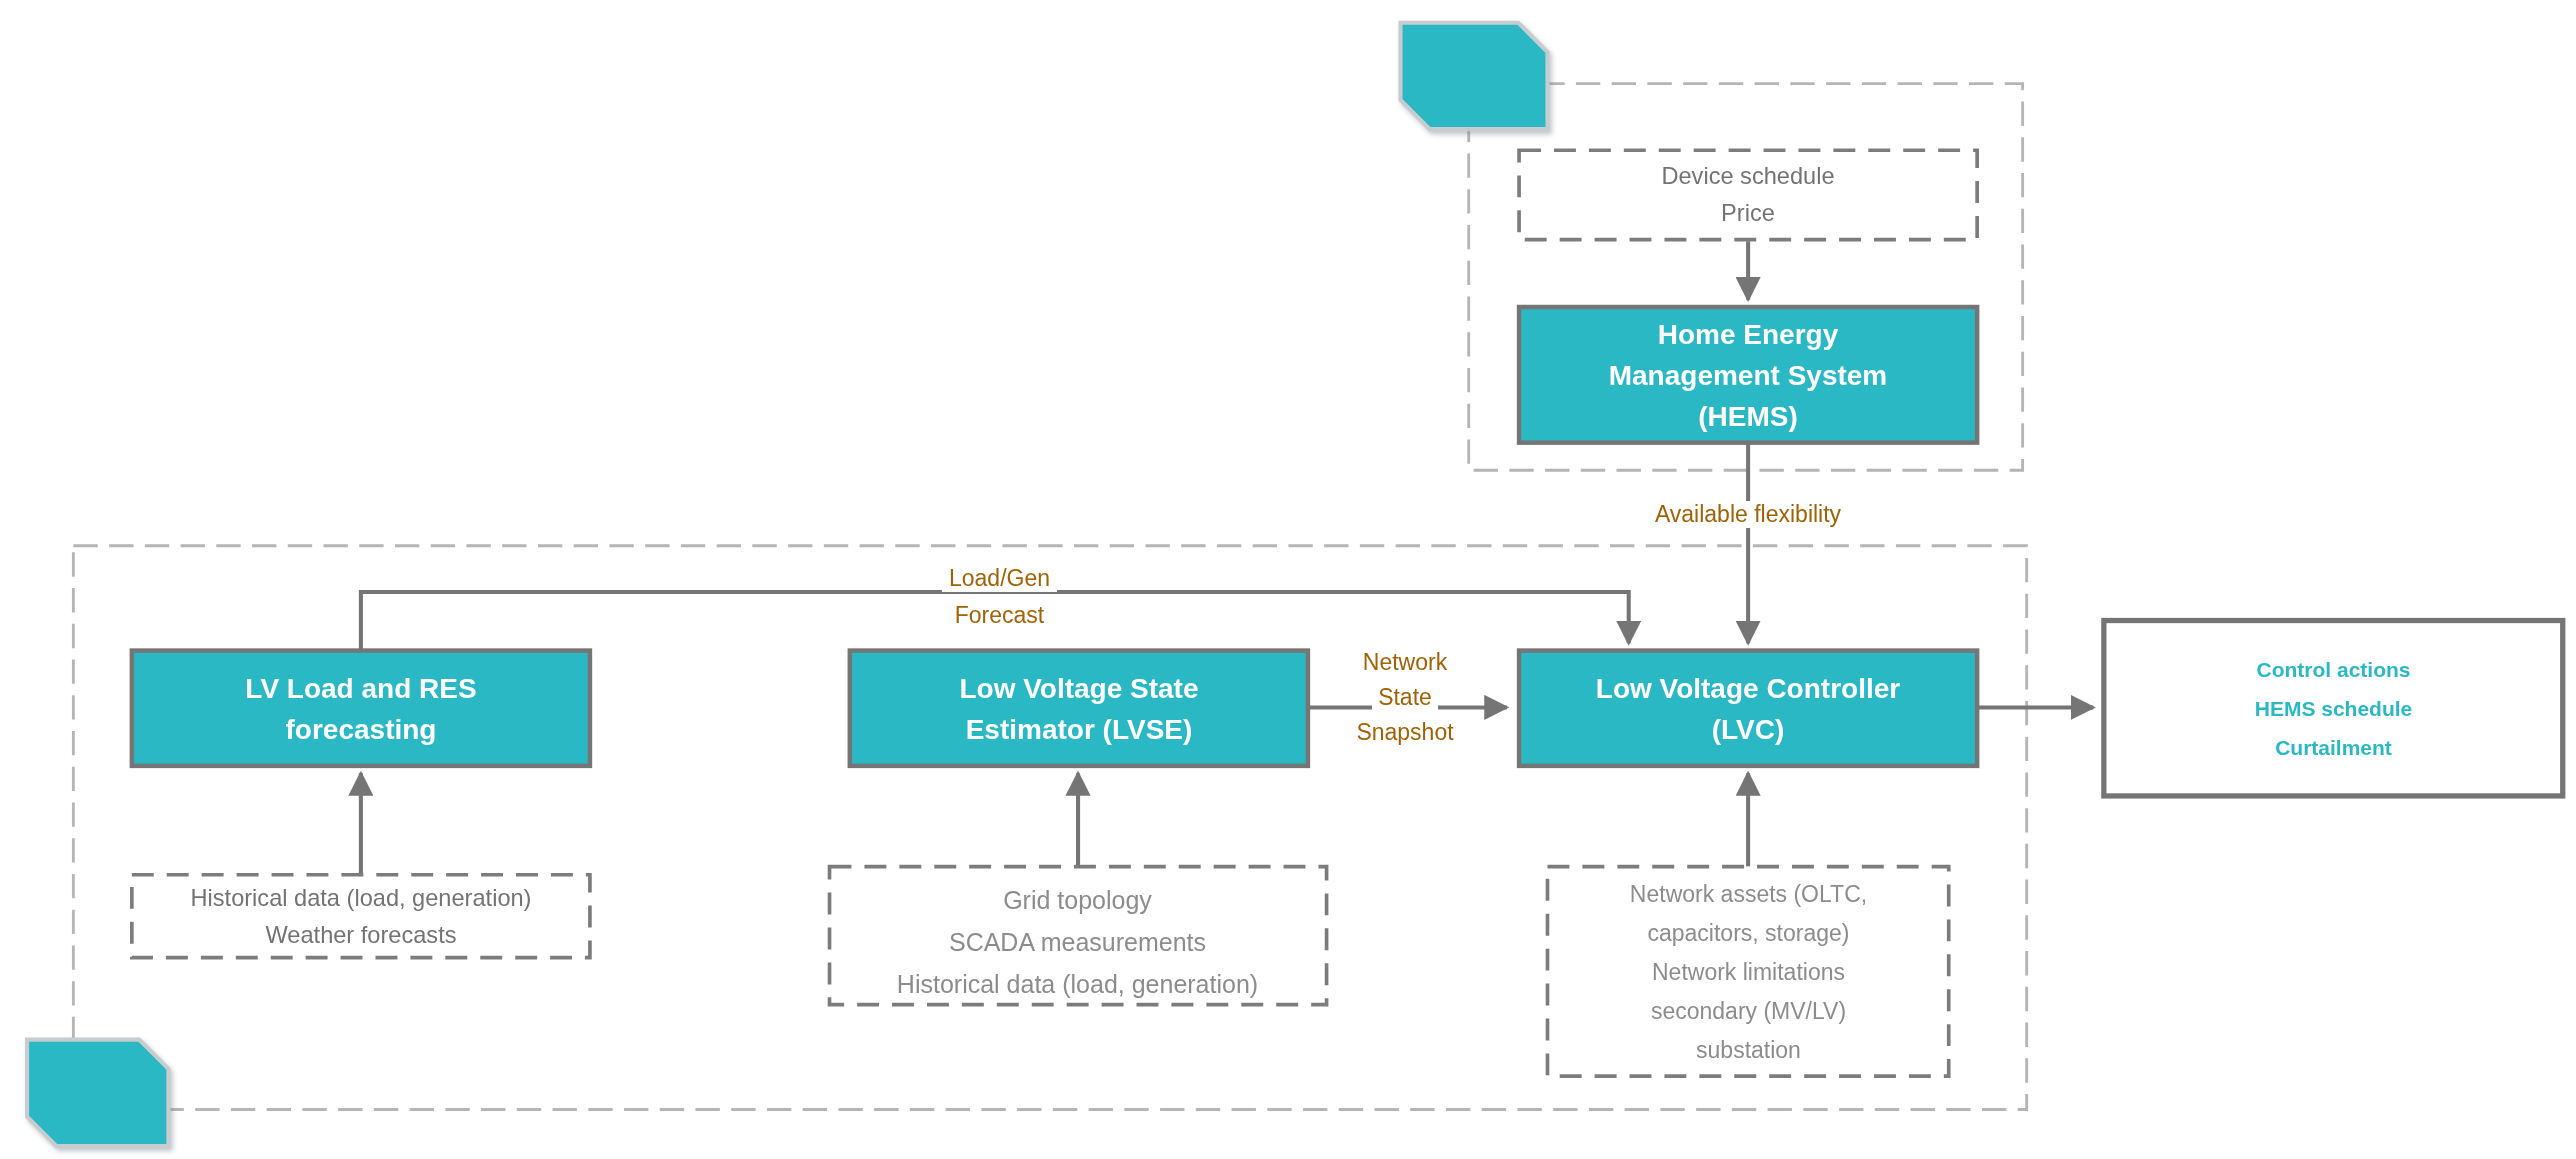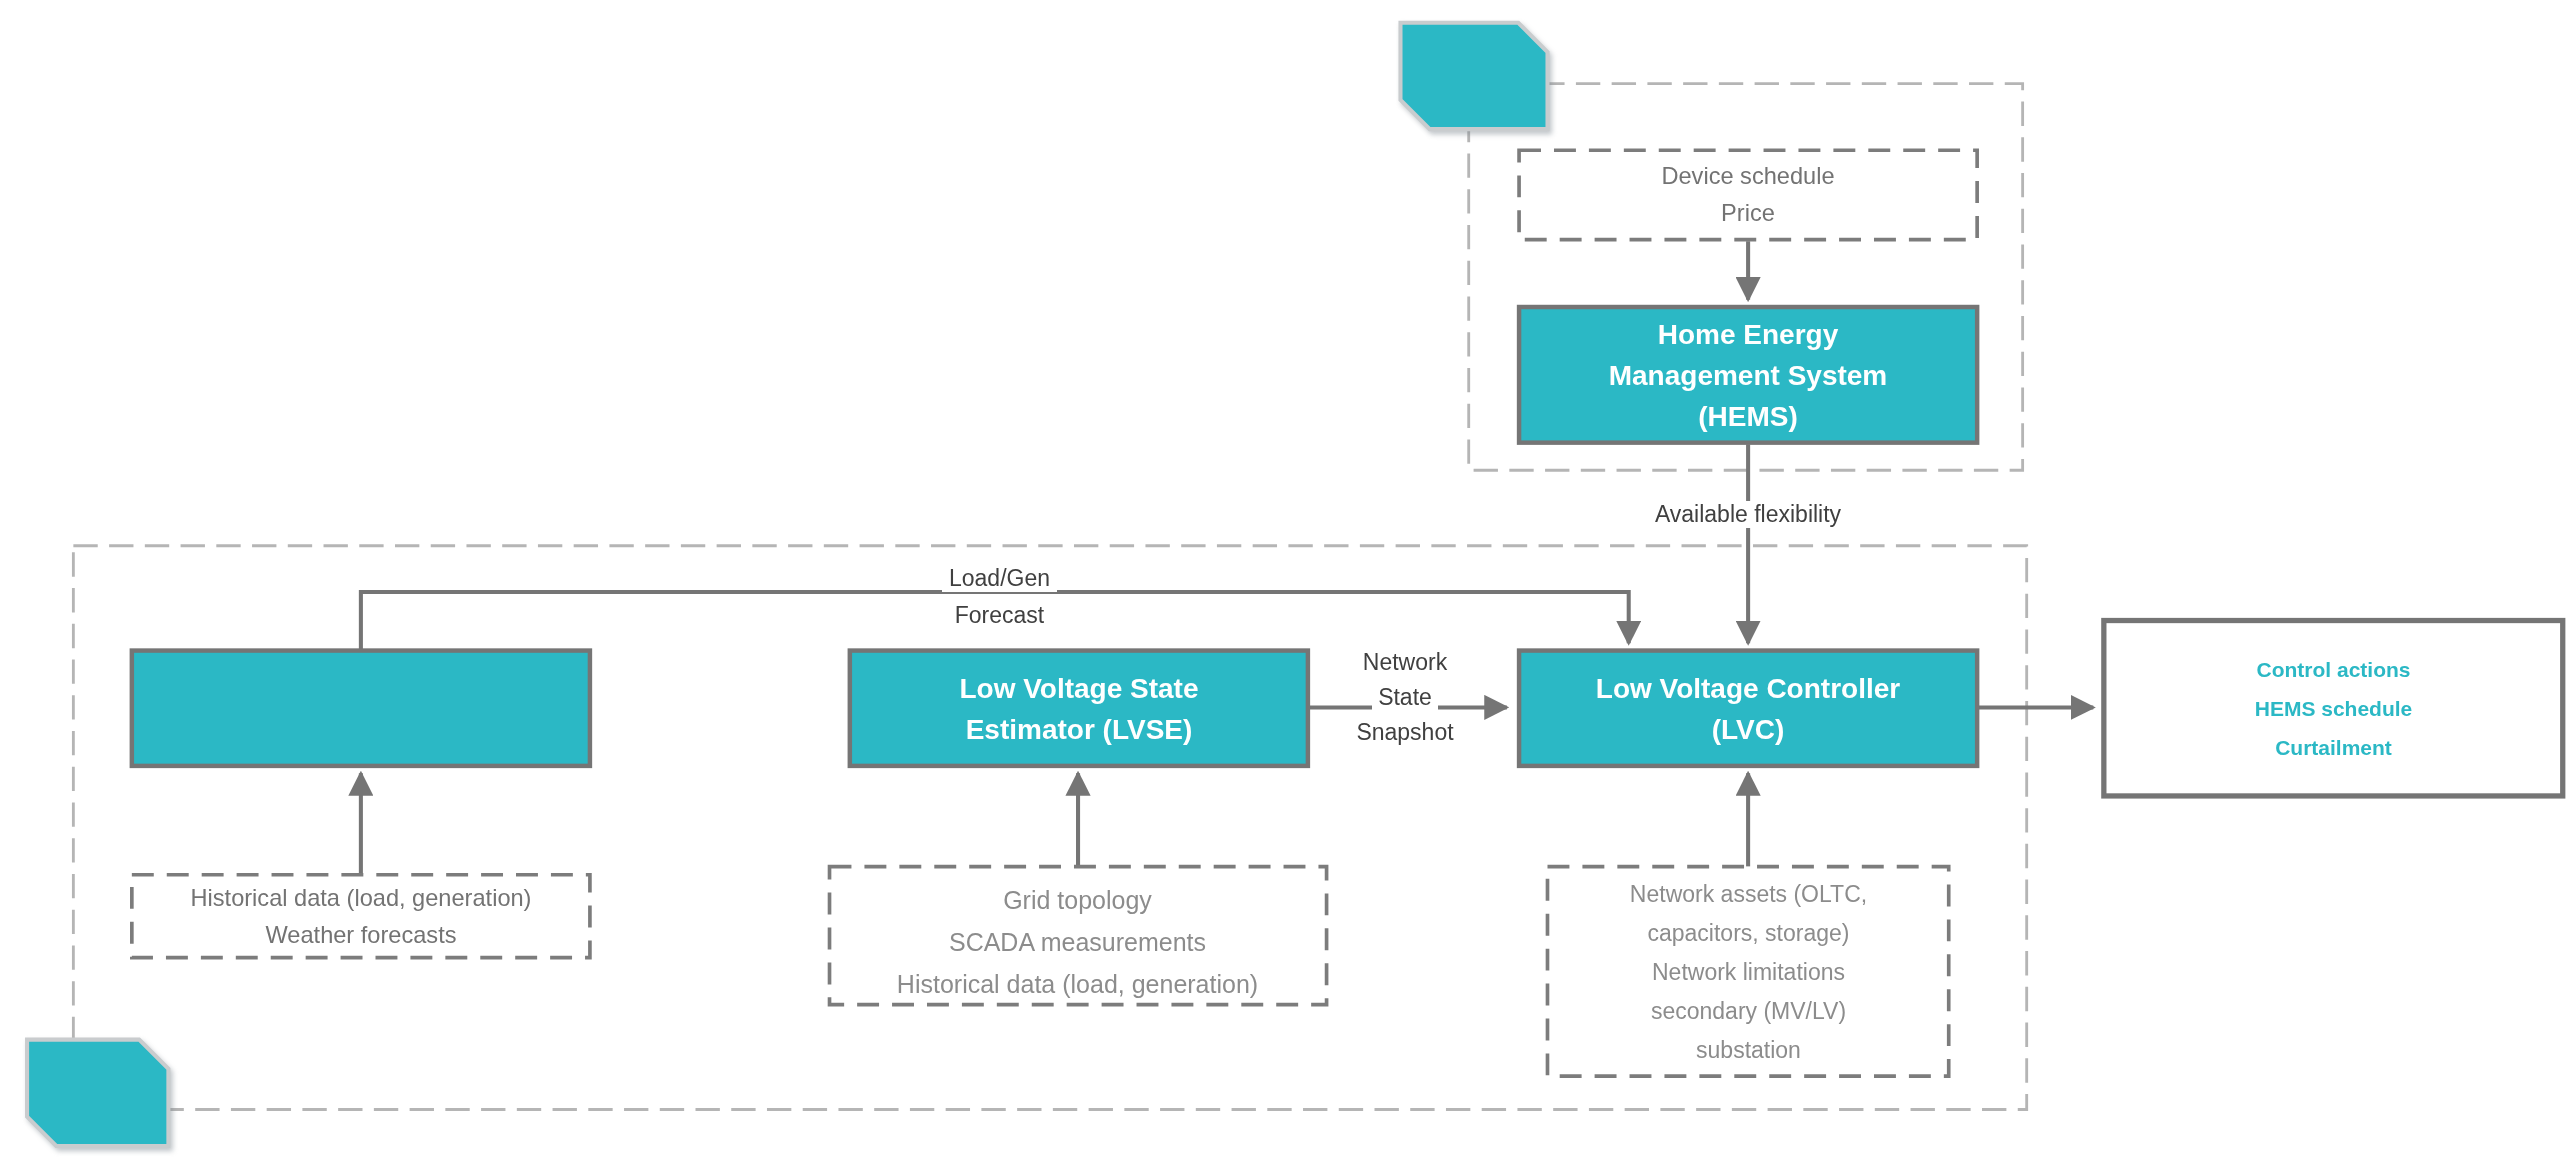--- a/index.html
+++ b/index.html
@@ -15,21 +15,21 @@
     position:absolute;
     display:flex;flex-direction:column;justify-content:center;align-items:center;
     text-align:center;
   }
   .teal-title{color:#ffffff;font-weight:bold;font-size:28px;line-height:41px;letter-spacing:0px;}
   .gray-text{color:#737373;font-size:23.6px;line-height:37px;}
   .grid-text{color:#8C8C8C;font-size:25px;line-height:42px;justify-content:flex-end;}
   .assets-text{color:#8C8C8C;font-size:23px;line-height:39px;}
   .output-text{color:#2BB8C5;font-size:21px;line-height:39px;font-weight:bold;}
   .edge-label{position:absolute;display:flex;justify-content:center;align-items:center;
-    color:#404040;font-size:23px;}
+    color:#a16207;font-size:23px;}
   .edge-label span{background:#ffffff;padding:0 6.5px;white-space:nowrap;}
   .tag-label{position:absolute;display:flex;justify-content:center;align-items:center;
     color:#ffffff;font-weight:bold;font-size:25px;letter-spacing:0.8px;}
   .tag-poly{filter:drop-shadow(3px 4px 3px rgba(120,130,140,0.45));}
 </style>
 </head>
 <body>
 
 <div id="diagram">
 
@@ -72,20 +72,24 @@
     <div>Device schedule</div>
     <div>Price</div>
   </div>
 
   <div class="txt teal-title" style="left:1519px;top:307px;width:458px;height:136px">
     <div>Home Energy</div>
     <div>Management System</div>
     <div>(HEMS)</div>
   </div>
 
+  <div class="txt teal-title" style="left:132px;top:651px;width:458px;height:115px">
+    <div>LV Load and RES</div>
+    <div>forecasting</div>
+  </div>
 
   <div class="txt teal-title" style="left:850px;top:651px;width:458px;height:115px">
     <div>Low Voltage State</div>
     <div>Estimator (LVSE)</div>
   </div>
 
   <div class="txt teal-title" style="left:1519px;top:651px;width:458px;height:115px">
     <div>Low Voltage Controller</div>
     <div>(LVC)</div>
   </div>

